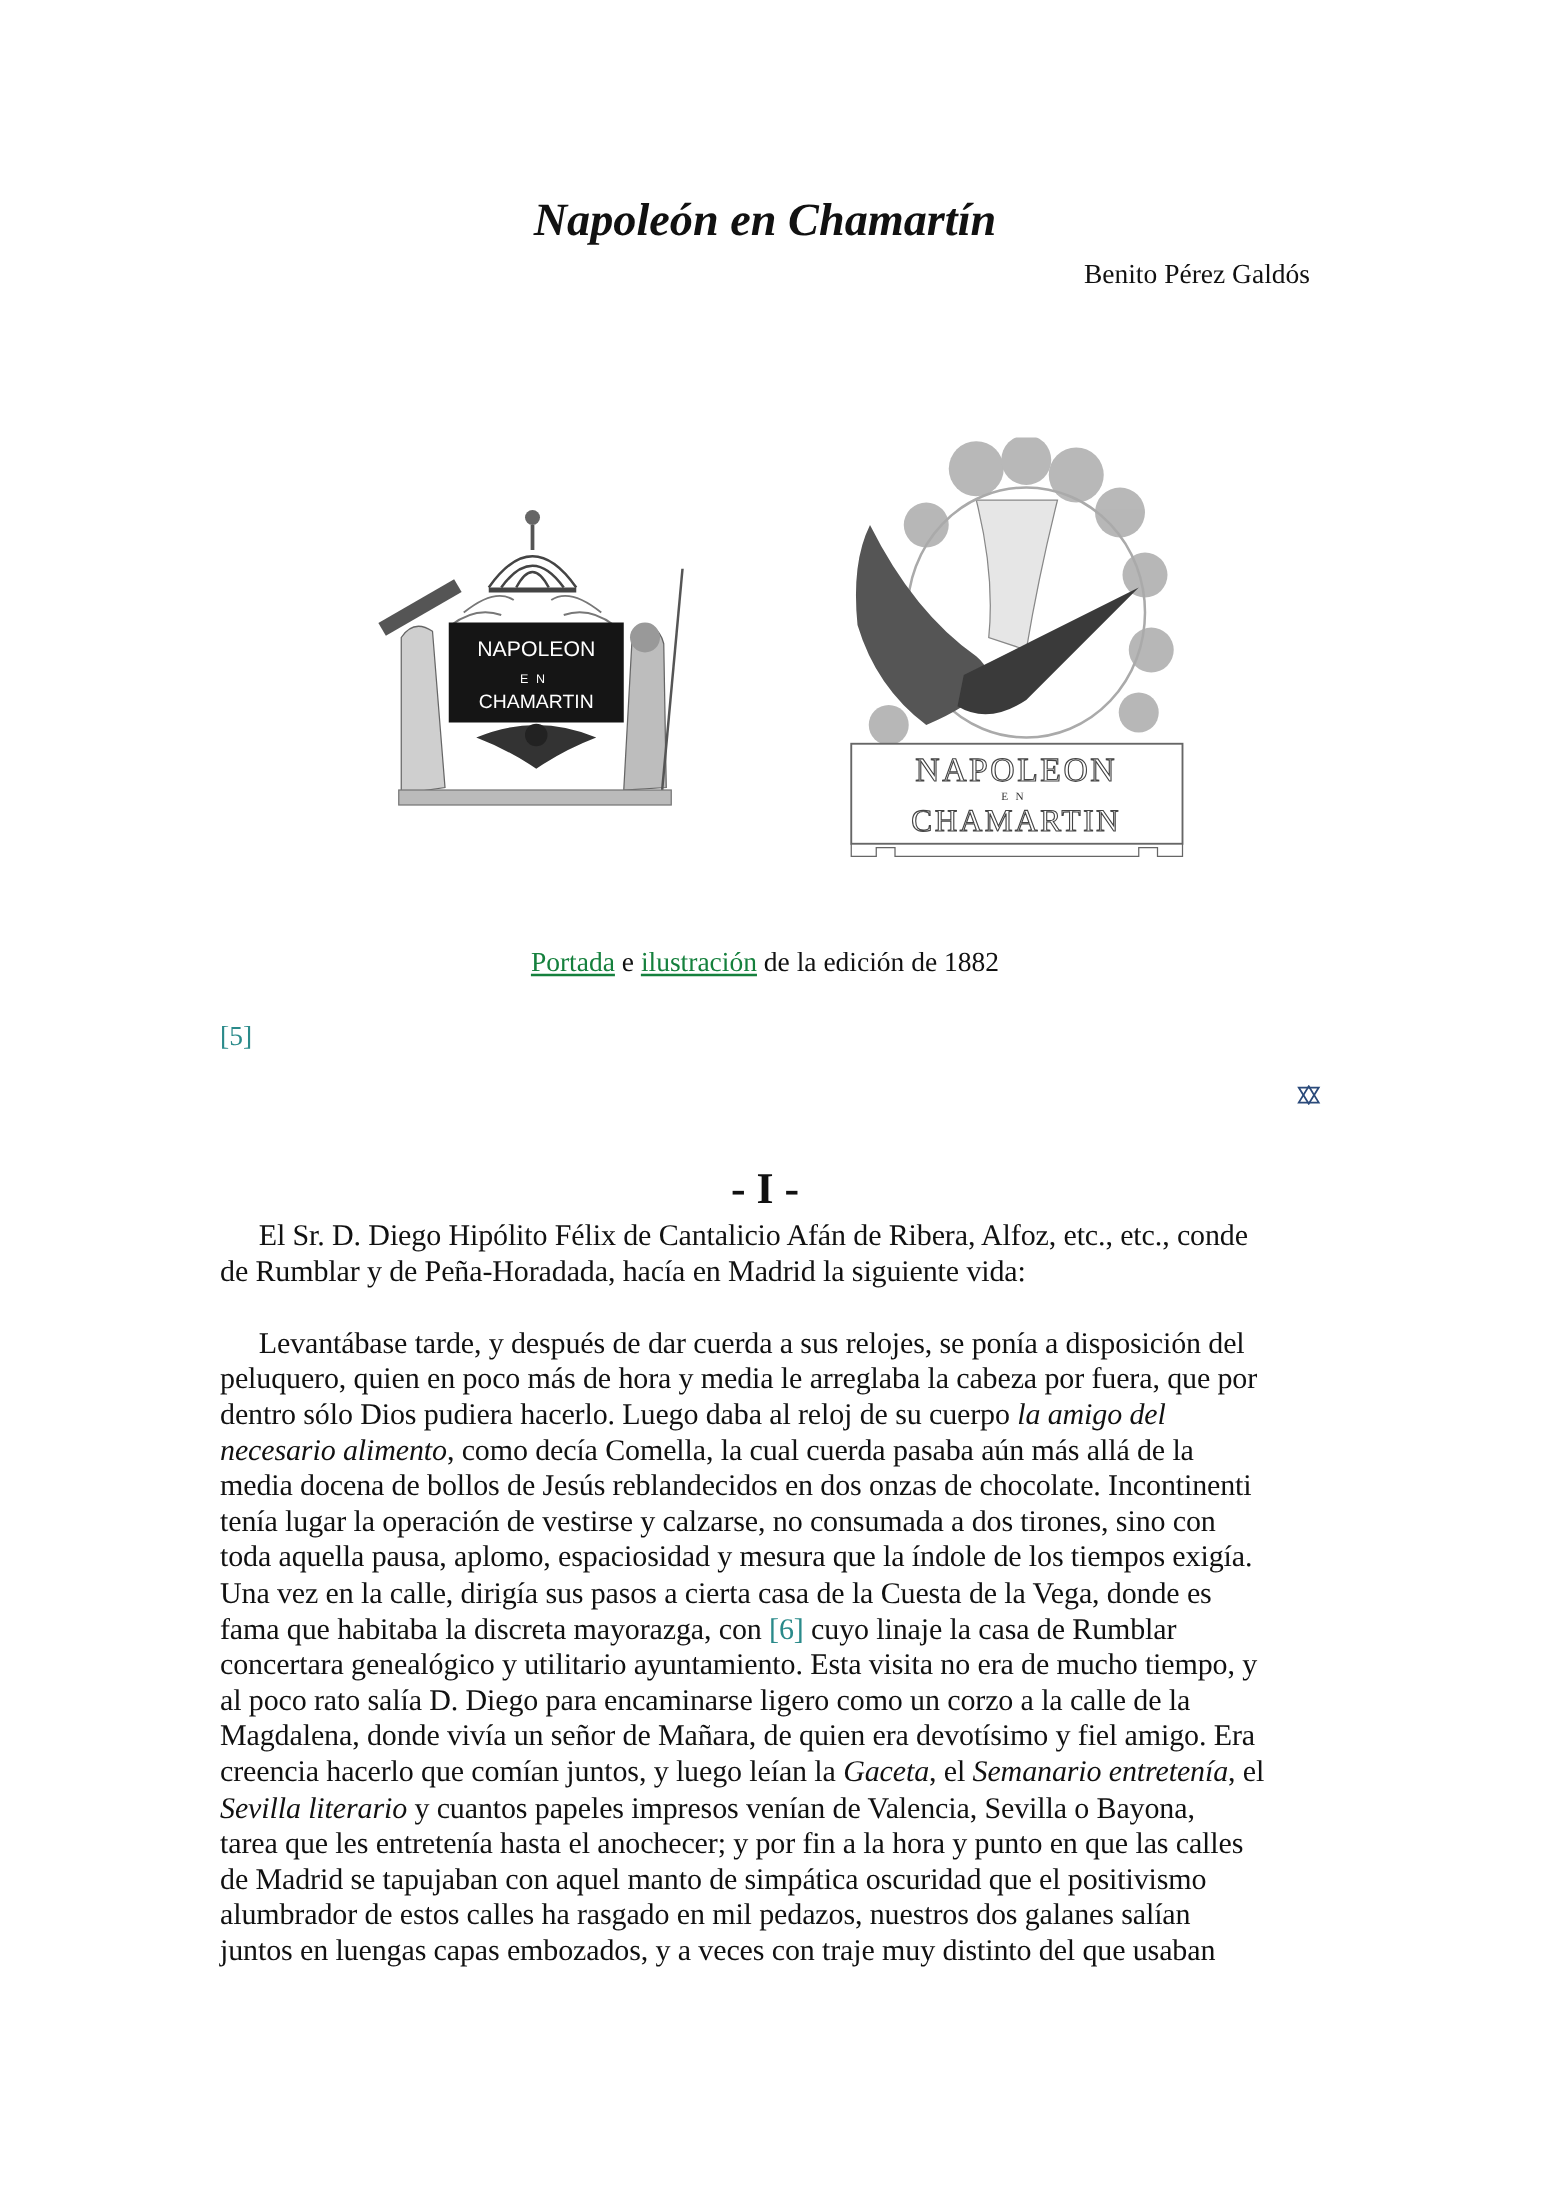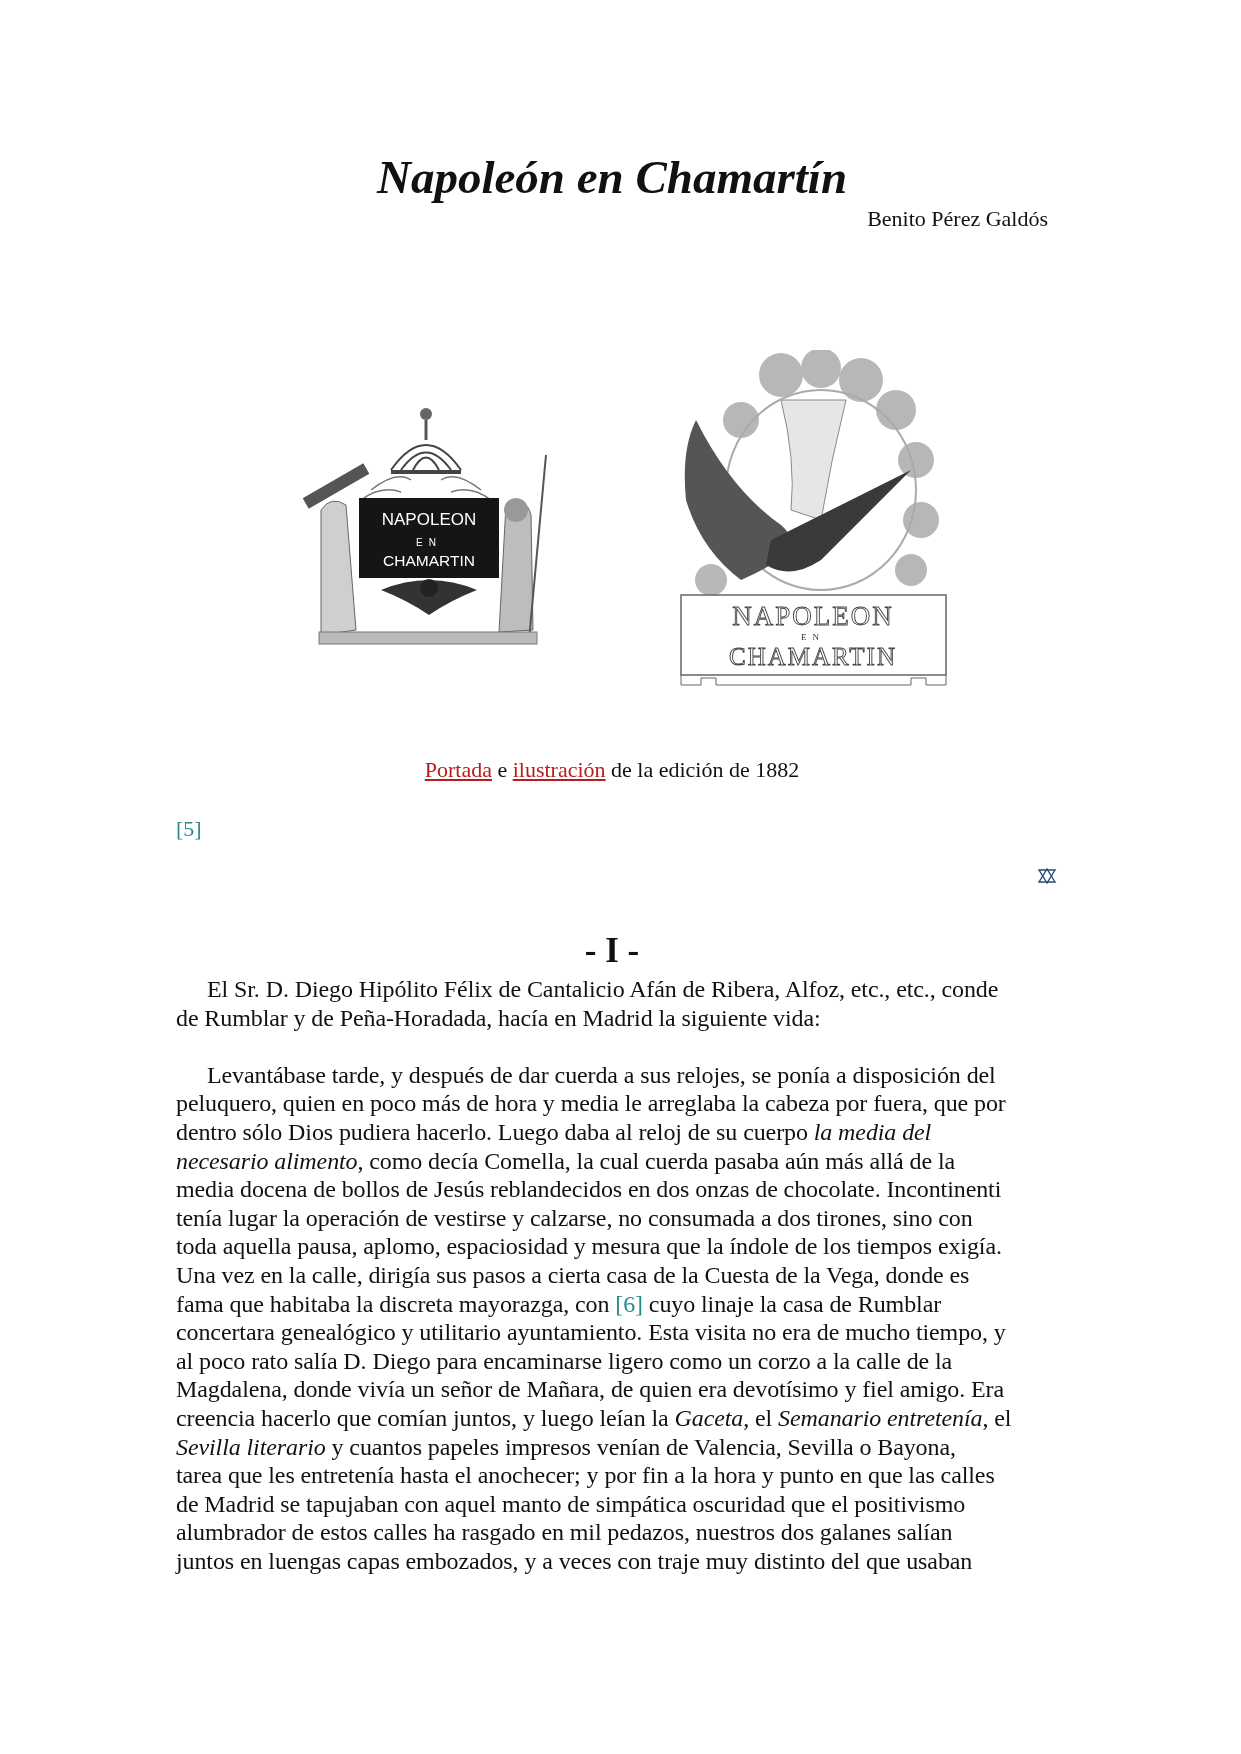--- a/index.html
+++ b/index.html
@@ -3,34 +3,34 @@
   <meta charset="utf-8">
   <style>
     html, body { margin: 0; padding: 0; background: #ffffff; }
     body {
       width: 1241px; height: 1754px; position: relative; overflow: hidden;
       font-family: "Liberation Serif", serif; color: #111111;
     }
     .page { position: absolute; left: 176px; top: 0; width: 872px; }
     .title {
       position: absolute; left: 0; width: 872px; top: 148px; text-align: center;
-      font-size: 47px; font-weight: bold; font-style: italic; line-height: 58px;
+      font-size: 37px; font-weight: bold; font-style: italic; line-height: 58px;
       color: #111;
     }
     .author {
       position: absolute; left: 0; width: 872px; top: 205px; text-align: right;
       font-size: 22px; line-height: 28px;
     }
     .ill1 { position: absolute; left: 125px; top: 400px; width: 250px; height: 258px; }
     .ill2 { position: absolute; left: 495px; top: 350px; width: 285px; height: 348px; }
     .caption {
       position: absolute; left: 0; width: 872px; top: 756px; text-align: center;
       font-size: 22px; line-height: 28px;
     }
-    .caption a { color: #b91c1c; }
+    .caption a { color: #15803d; }
     .pageref {
       position: absolute; left: 0; top: 815px; font-size: 22px; line-height: 28px;
       color: #2a8a8a; text-decoration: none;
     }
     .star {
       position: absolute; left: 860px; top: 868px; width: 22px; height: 16px;
     }
     .chapter {
       position: absolute; left: 0; width: 872px; top: 930px; text-align: center;
       font-size: 35px; font-weight: bold; line-height: 42px;
@@ -131,21 +131,21 @@
   <div class="chapter">- I -</div>
 
   <div class="body-text">
     <p>
       <span class="line">El Sr. D. Diego Hipólito Félix de Cantalicio Afán de Ribera, Alfoz, etc., etc., conde</span>
       <span class="line" style="margin-left:-31px">de Rumblar y de Peña-Horadada, hacía en Madrid la siguiente vida:</span>
     </p>
     <p style="text-indent:0">
       <span class="line" style="padding-left:31px">Levantábase tarde, y después de dar cuerda a sus relojes, se ponía a disposición del</span>
       <span class="line">peluquero, quien en poco más de hora y media le arreglaba la cabeza por fuera, que por</span>
-      <span class="line"><span>dentro sólo Dios pudiera hacerlo. Luego daba al reloj de su cuerpo </span><em>la media del</em></span>
+      <span class="line"><span>dentro sólo Dios pudiera hacerlo. Luego daba al reloj de su cuerpo </span><em>la amigo del</em></span>
       <span class="line"><em>necesario alimento</em><span>, como decía Comella, la cual cuerda pasaba aún más allá de la</span></span>
       <span class="line">media docena de bollos de Jesús reblandecidos en dos onzas de chocolate. Incontinenti</span>
       <span class="line">tenía lugar la operación de vestirse y calzarse, no consumada a dos tirones, sino con</span>
       <span class="line">toda aquella pausa, aplomo, espaciosidad y mesura que la índole de los tiempos exigía.</span>
       <span class="line">Una vez en la calle, dirigía sus pasos a cierta casa de la Cuesta de la Vega, donde es</span>
       <span class="line"><span>fama que habitaba la discreta mayorazga, con </span><a href="#" class="ref">[6]</a><span> cuyo linaje la casa de Rumblar</span></span>
       <span class="line">concertara genealógico y utilitario ayuntamiento. Esta visita no era de mucho tiempo, y</span>
       <span class="line">al poco rato salía D. Diego para encaminarse ligero como un corzo a la calle de la</span>
       <span class="line">Magdalena, donde vivía un señor de Mañara, de quien era devotísimo y fiel amigo. Era</span>
       <span class="line"><span>creencia hacerlo que comían juntos, y luego leían la </span><em>Gaceta</em><span>, el </span><em>Semanario entretenía</em><span>, el</span></span>

